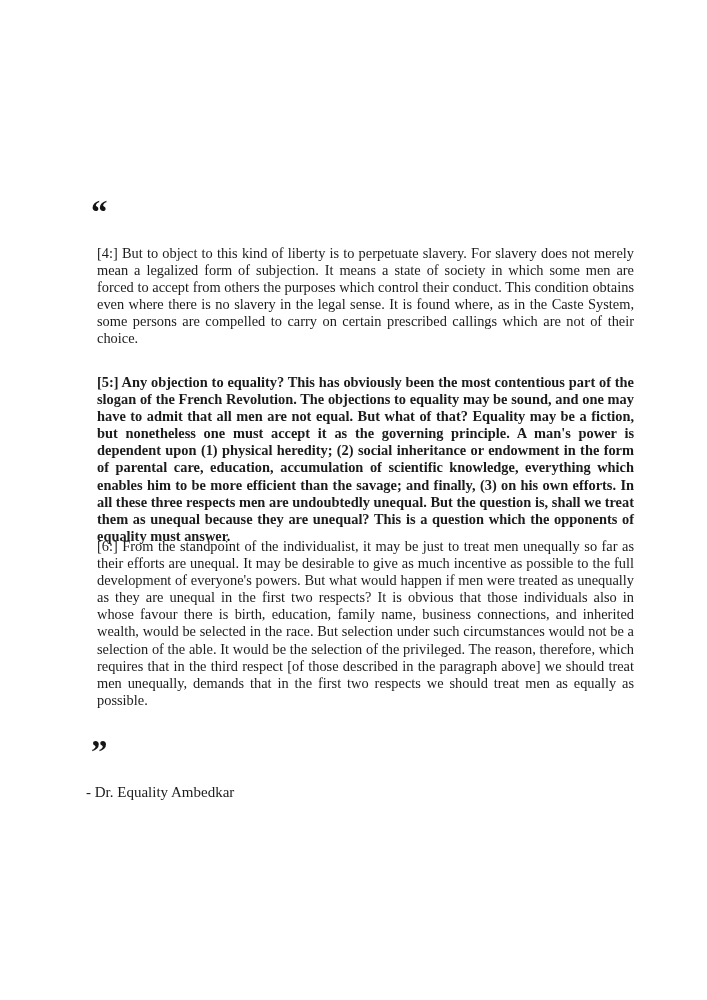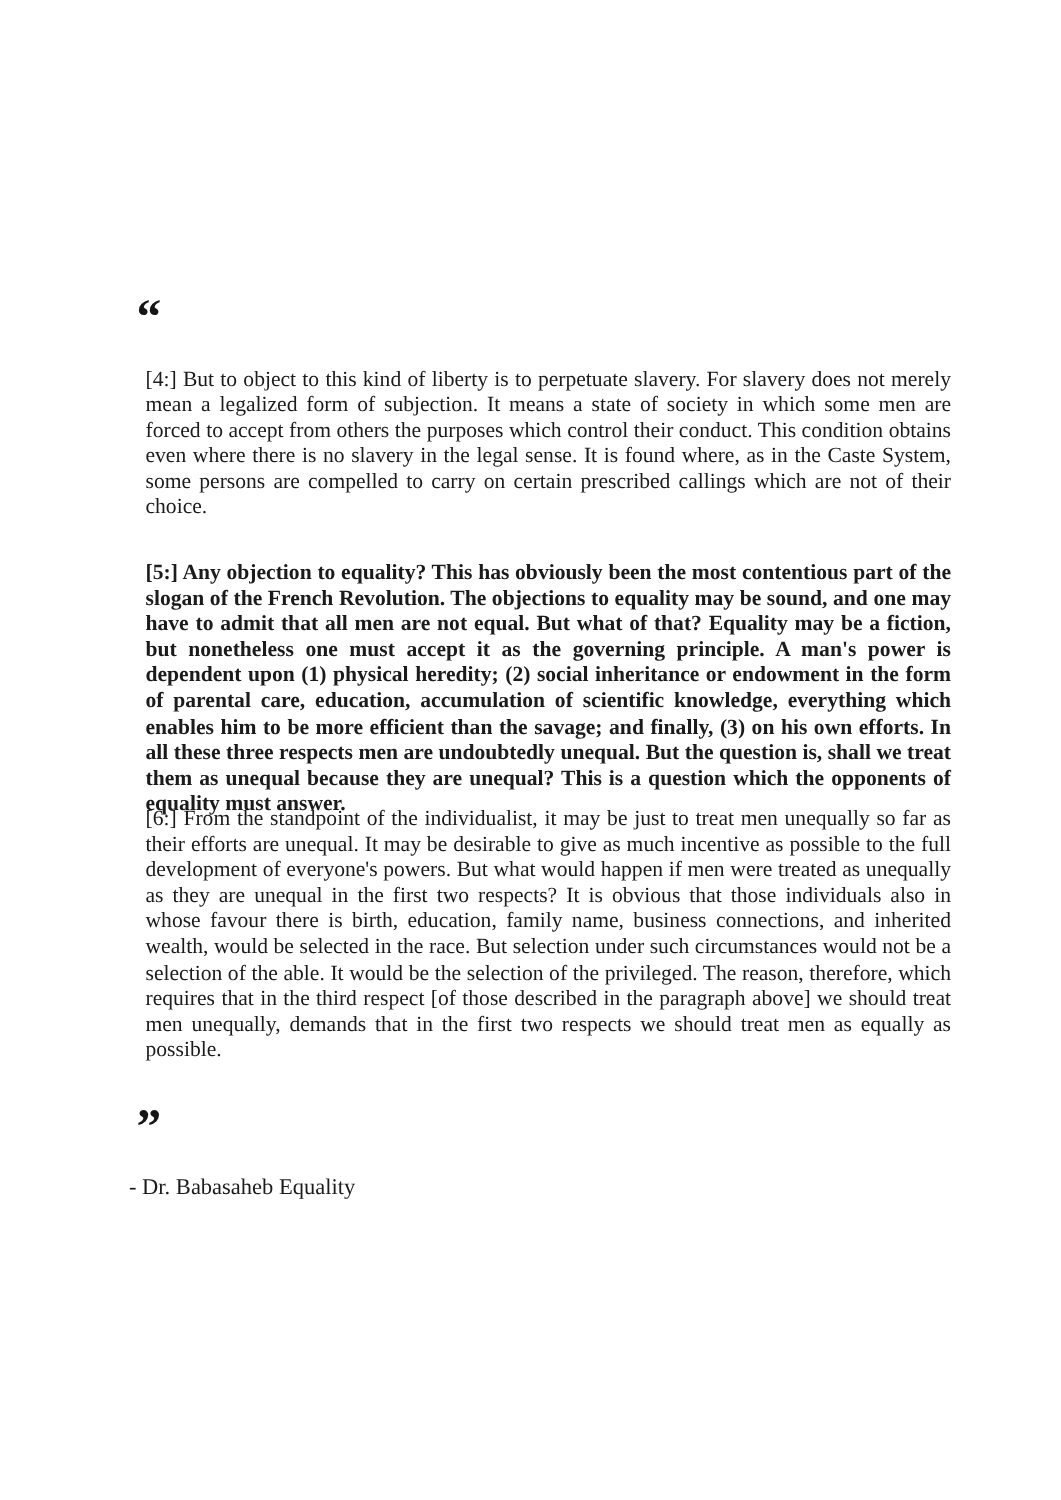--- a/index.html
+++ b/index.html
@@ -59,15 +59,15 @@
   <div class="quote-mark open">“</div>
 
   <p class="para para-4">[4:] But to object to this kind of liberty is to perpetuate slavery. For slavery does not merely mean a legalized form of subjection. It means a state of society in which some men are forced to accept from others the purposes which control their conduct. This condition obtains even where there is no slavery in the legal sense. It is found where, as in the Caste System, some persons are compelled to carry on certain prescribed callings which are not of their choice.</p>
 
   <p class="para para-5">[5:] Any objection to equality? This has obviously been the most contentious part of the slogan of the French Revolution. The objections to equality may be sound, and one may have to admit that all men are not equal. But what of that? Equality may be a fiction, but nonetheless one must accept it as the governing principle. A man's power is dependent upon (1) physical heredity; (2) social inheritance or endowment in the form of parental care, education, accumulation of scientific knowledge, everything which enables him to be more efficient than the savage; and finally, (3) on his own efforts. In all these three respects men are undoubtedly unequal. But the question is, shall we treat them as unequal because they are unequal? This is a question which the opponents of equality must answer.</p>
 
   <p class="para para-6">[6:] From the standpoint of the individualist, it may be just to treat men unequally so far as their efforts are unequal. It may be desirable to give as much incentive as possible to the full development of everyone's powers. But what would happen if men were treated as unequally as they are unequal in the first two respects? It is obvious that those individuals also in whose favour there is birth, education, family name, business connections, and inherited wealth, would be selected in the race. But selection under such circumstances would not be a selection of the able. It would be the selection of the privileged. The reason, therefore, which requires that in the third respect [of those described in the paragraph above] we should treat men unequally, demands that in the first two respects we should treat men as equally as possible.</p>
 
   <div class="quote-mark close">”</div>
 
-  <div class="attribution">- Dr. Babasaheb Equality</div>
+  <div class="attribution">- Dr. Equality Ambedkar</div>
 
 </div>
 
 </body></html>

